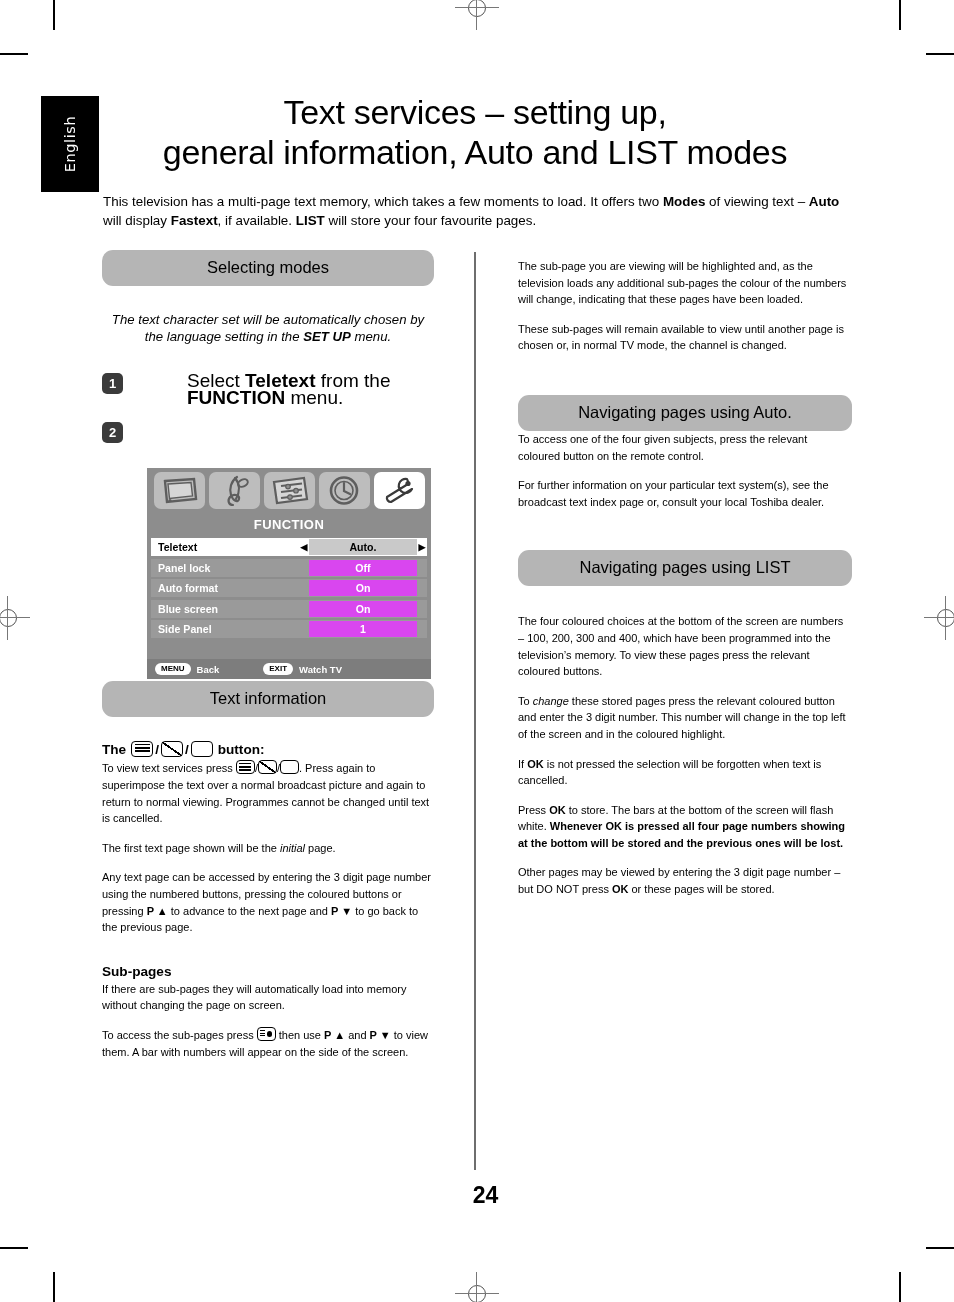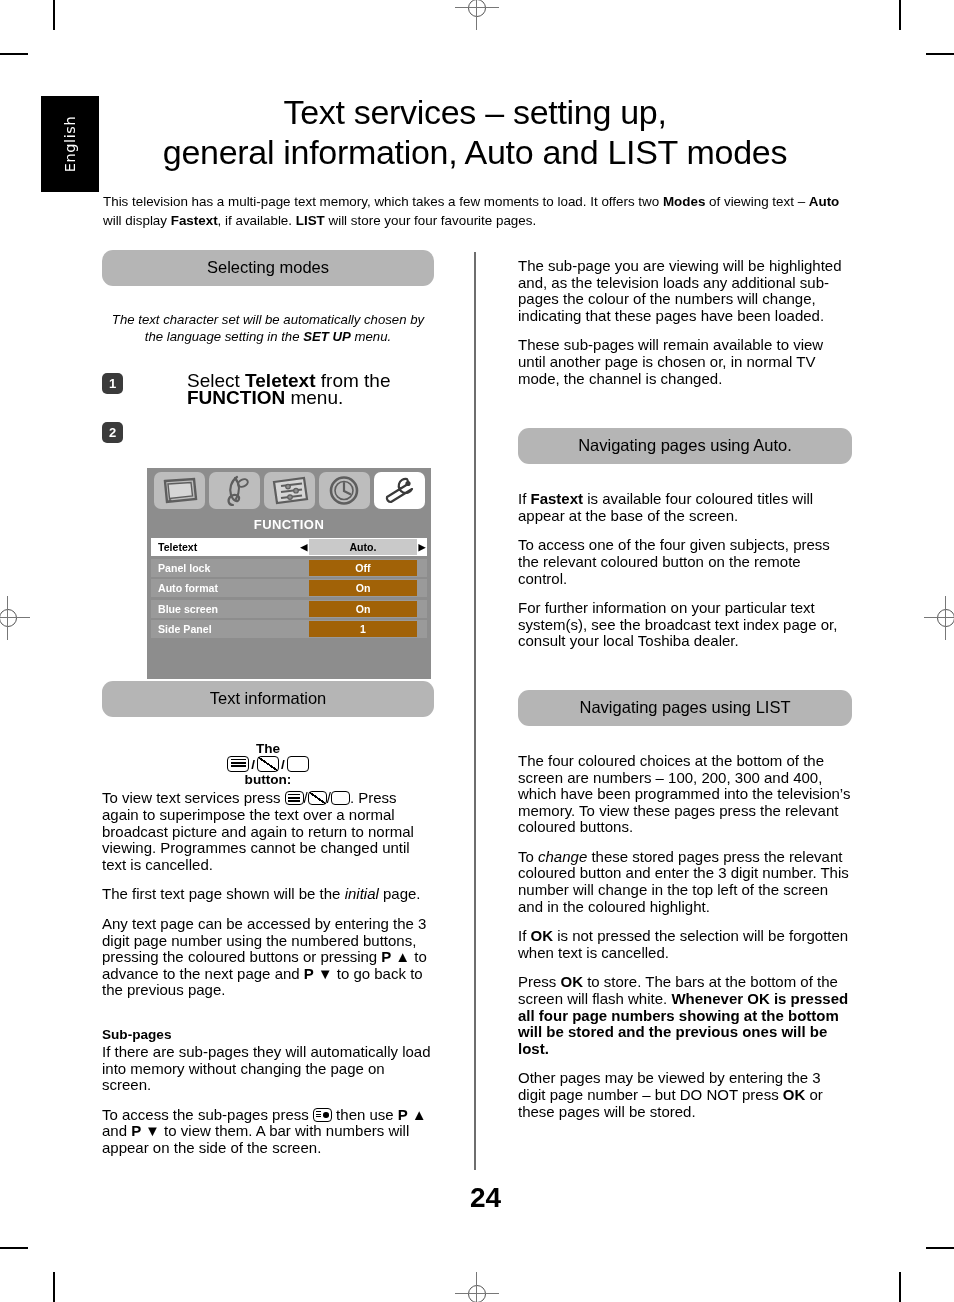--- a/index.html
+++ b/index.html
@@ -97,21 +97,21 @@
     border-radius: 11px;
     text-align: center;
     font-size: 16.5px;
     padding: 8px 6px 9px 6px;
     color: #000;
     margin: 0;
   }
 
   
   .para {
-    font-size: 15px;
+    font-size: 11px;
     line-height: 16.6px;
     margin: 0;
   }
   .para + .para { margin-top: 13px; }
   .note-italic {
     font-style: italic;
     text-align: center;
     font-size: 13.2px;
     line-height: 16.6px;
   }
@@ -230,21 +230,21 @@
   .tv-row.highlight {
     background: #ffffff;
     color: #000000;
   }
   .tv-row .tv-label { flex: 0 0 auto; width: 148px; padding-left: 7px; box-sizing: border-box; }
   .tv-row .tv-arrow-l, .tv-row .tv-arrow-r {
     flex: 0 0 auto; width: 10px; text-align: center; font-size: 9px; color: #000;
   }
   .tv-row .tv-value {
     flex: 1 1 auto;
-    background: #a16207;
+    background: #d946ef;
     color: #ffffff;
     text-align: center;
     height: 16px;
     line-height: 16px;
   }
   .tv-row.highlight .tv-value { background: #c9c9c9; color: #000000; }
   #tv-footer {
     position: absolute;
     left: 0; right: 0; bottom: 0;
     height: 20px;
@@ -268,21 +268,21 @@
     line-height: 10px;
   }
   .tv-footer-gap { width: 44px; }
 
   
   #page-number {
     position: absolute;
     left: 17px; right: 0;
     top: 1182px;
     text-align: center;
-    font-size: 28px;
+    font-size: 23px;
     font-weight: bold;
   }
 </style>
 </head>
 <body>
 
 <div id="page">
 
   <div class="crop-mark" style="left:53px; top:0; width:2px; height:30px;"></div>
   <div class="crop-mark" style="left:0; top:53px; width:28px; height:2px;"></div>
@@ -339,21 +339,21 @@
     </div>
 
     <div class="step-row" style="margin-top:16px;">
       <div class="step-badge">2</div>
     </div>
 
     <div style="height:238px;"></div>
 
     <div class="section-pill">Text information</div>
 
-    <div class="sub-head" style="margin-top:24px; display:flex; align-items:center; gap:0;flex-direction:column;">
+    <div class="sub-head" style="margin-top:24px; display:flex; align-items:center; gap:0;">
       <span>The</span>
       <span style="display:inline-flex; align-items:center; margin:0 5px;">
         <span class="btn-glyph big lines"></span>
           <span style="margin:0 2px;">/</span>
           <span class="btn-glyph big slash"></span>
           <span style="margin:0 2px;">/</span>
           <span class="btn-glyph big"></span>
       </span>
       <span>button:</span>
     </div>
@@ -445,30 +445,36 @@
       <span class="tv-arrow-r"></span>
     </div>
 
     <div class="tv-row">
       <span class="tv-label">Side Panel</span>
       <span class="tv-arrow-l"></span>
       <span class="tv-value">1</span>
       <span class="tv-arrow-r"></span>
     </div>
 
+    <div id="tv-footer">
+      <span class="tv-key">MENU</span>
+      <span>Back</span>
+      <span class="tv-footer-gap"></span>
+      <span class="tv-key">EXIT</span>
+      <span>Watch TV</span>
+    </div>
   </div>
 
   <div class="column" id="col-right">
 
     <div class="para" style="margin-top:8px;">The sub-page you are viewing will be highlighted and, as the television loads any additional sub-pages the colour of the numbers will change, indicating that these pages have been loaded.</div>
     <div class="para">These sub-pages will remain available to view until another page is chosen or, in normal TV mode, the channel is changed.</div>
 
     <div class="section-pill" style="margin-top:41px;">Navigating pages using Auto.</div>
 
-    <div class="para" style="margin-top:27px;">If <b>Fastext</b> is available four coloured titles will appear at the base of the screen.</div>
     <div class="para">To access one of the four given subjects, press the relevant coloured button on the remote control.</div>
     <div class="para">For further information on your particular text system(s), see the broadcast text index page or, consult your local Toshiba dealer.</div>
 
     <div class="section-pill" style="margin-top:40px;">Navigating pages using LIST</div>
 
     <div class="para" style="margin-top:27px;">The four coloured choices at the bottom of the screen are numbers – 100, 200, 300 and 400, which have been programmed into the television’s memory. To view these pages press the relevant coloured buttons.</div>
     <div class="para">To <i>change</i> these stored pages press the relevant coloured button and enter the 3 digit number. This number will change in the top left of the screen and in the coloured highlight.</div>
     <div class="para">If <b>OK</b> is not pressed the selection will be forgotten when text is cancelled.</div>
     <div class="para">Press <b>OK</b> to store. The bars at the bottom of the screen will flash white. <b>Whenever OK is pressed all four page numbers showing at the bottom will be stored and the previous ones will be lost.</b></div>
     <div class="para">Other pages may be viewed by entering the 3 digit page number – but DO NOT press <b>OK</b> or these pages will be stored.</div>

